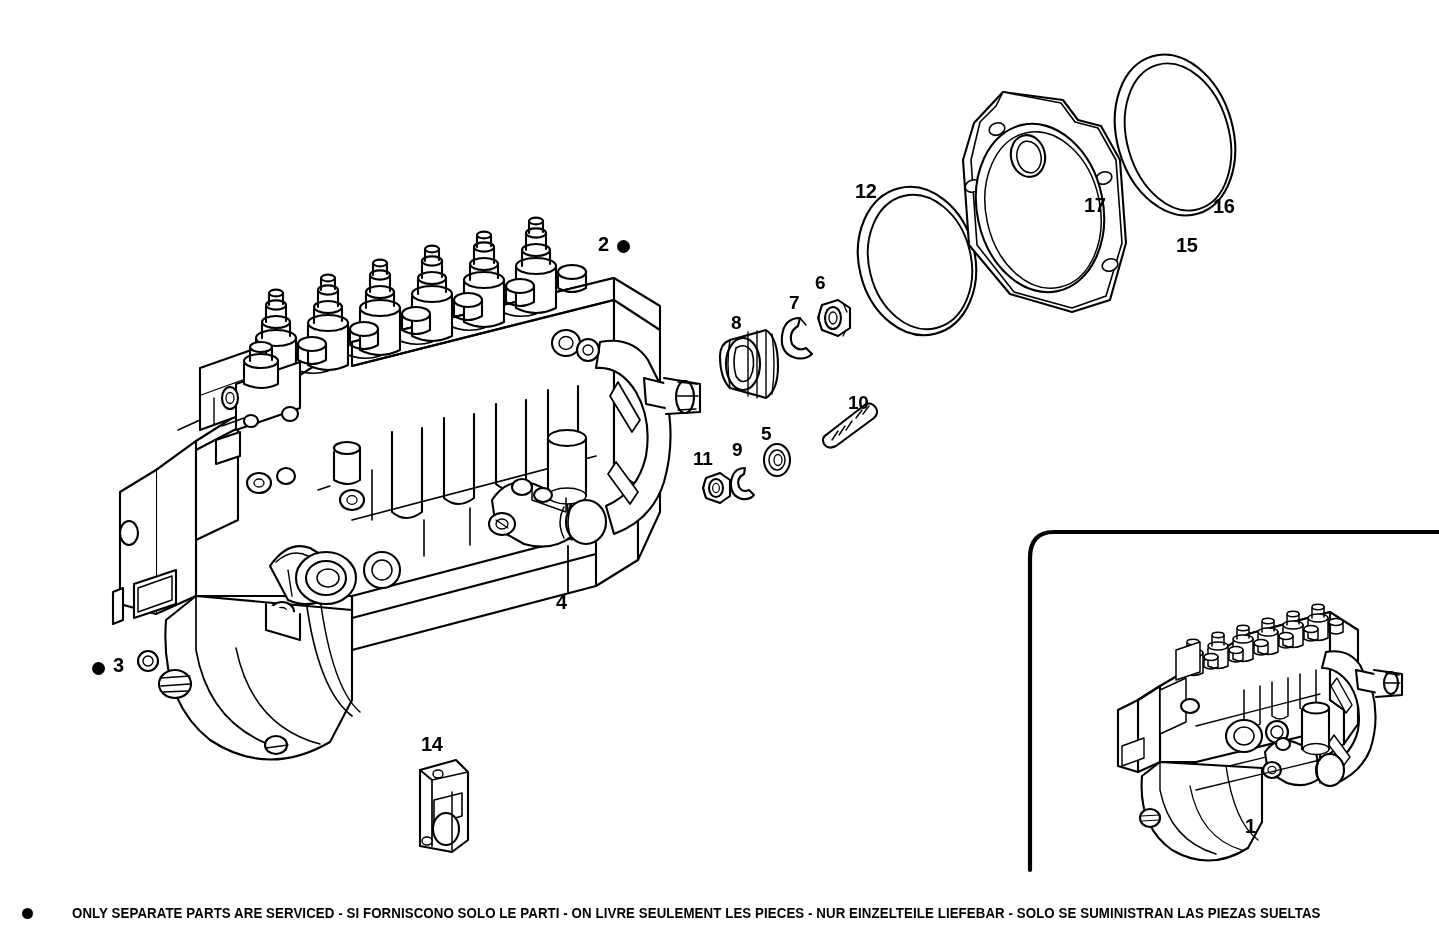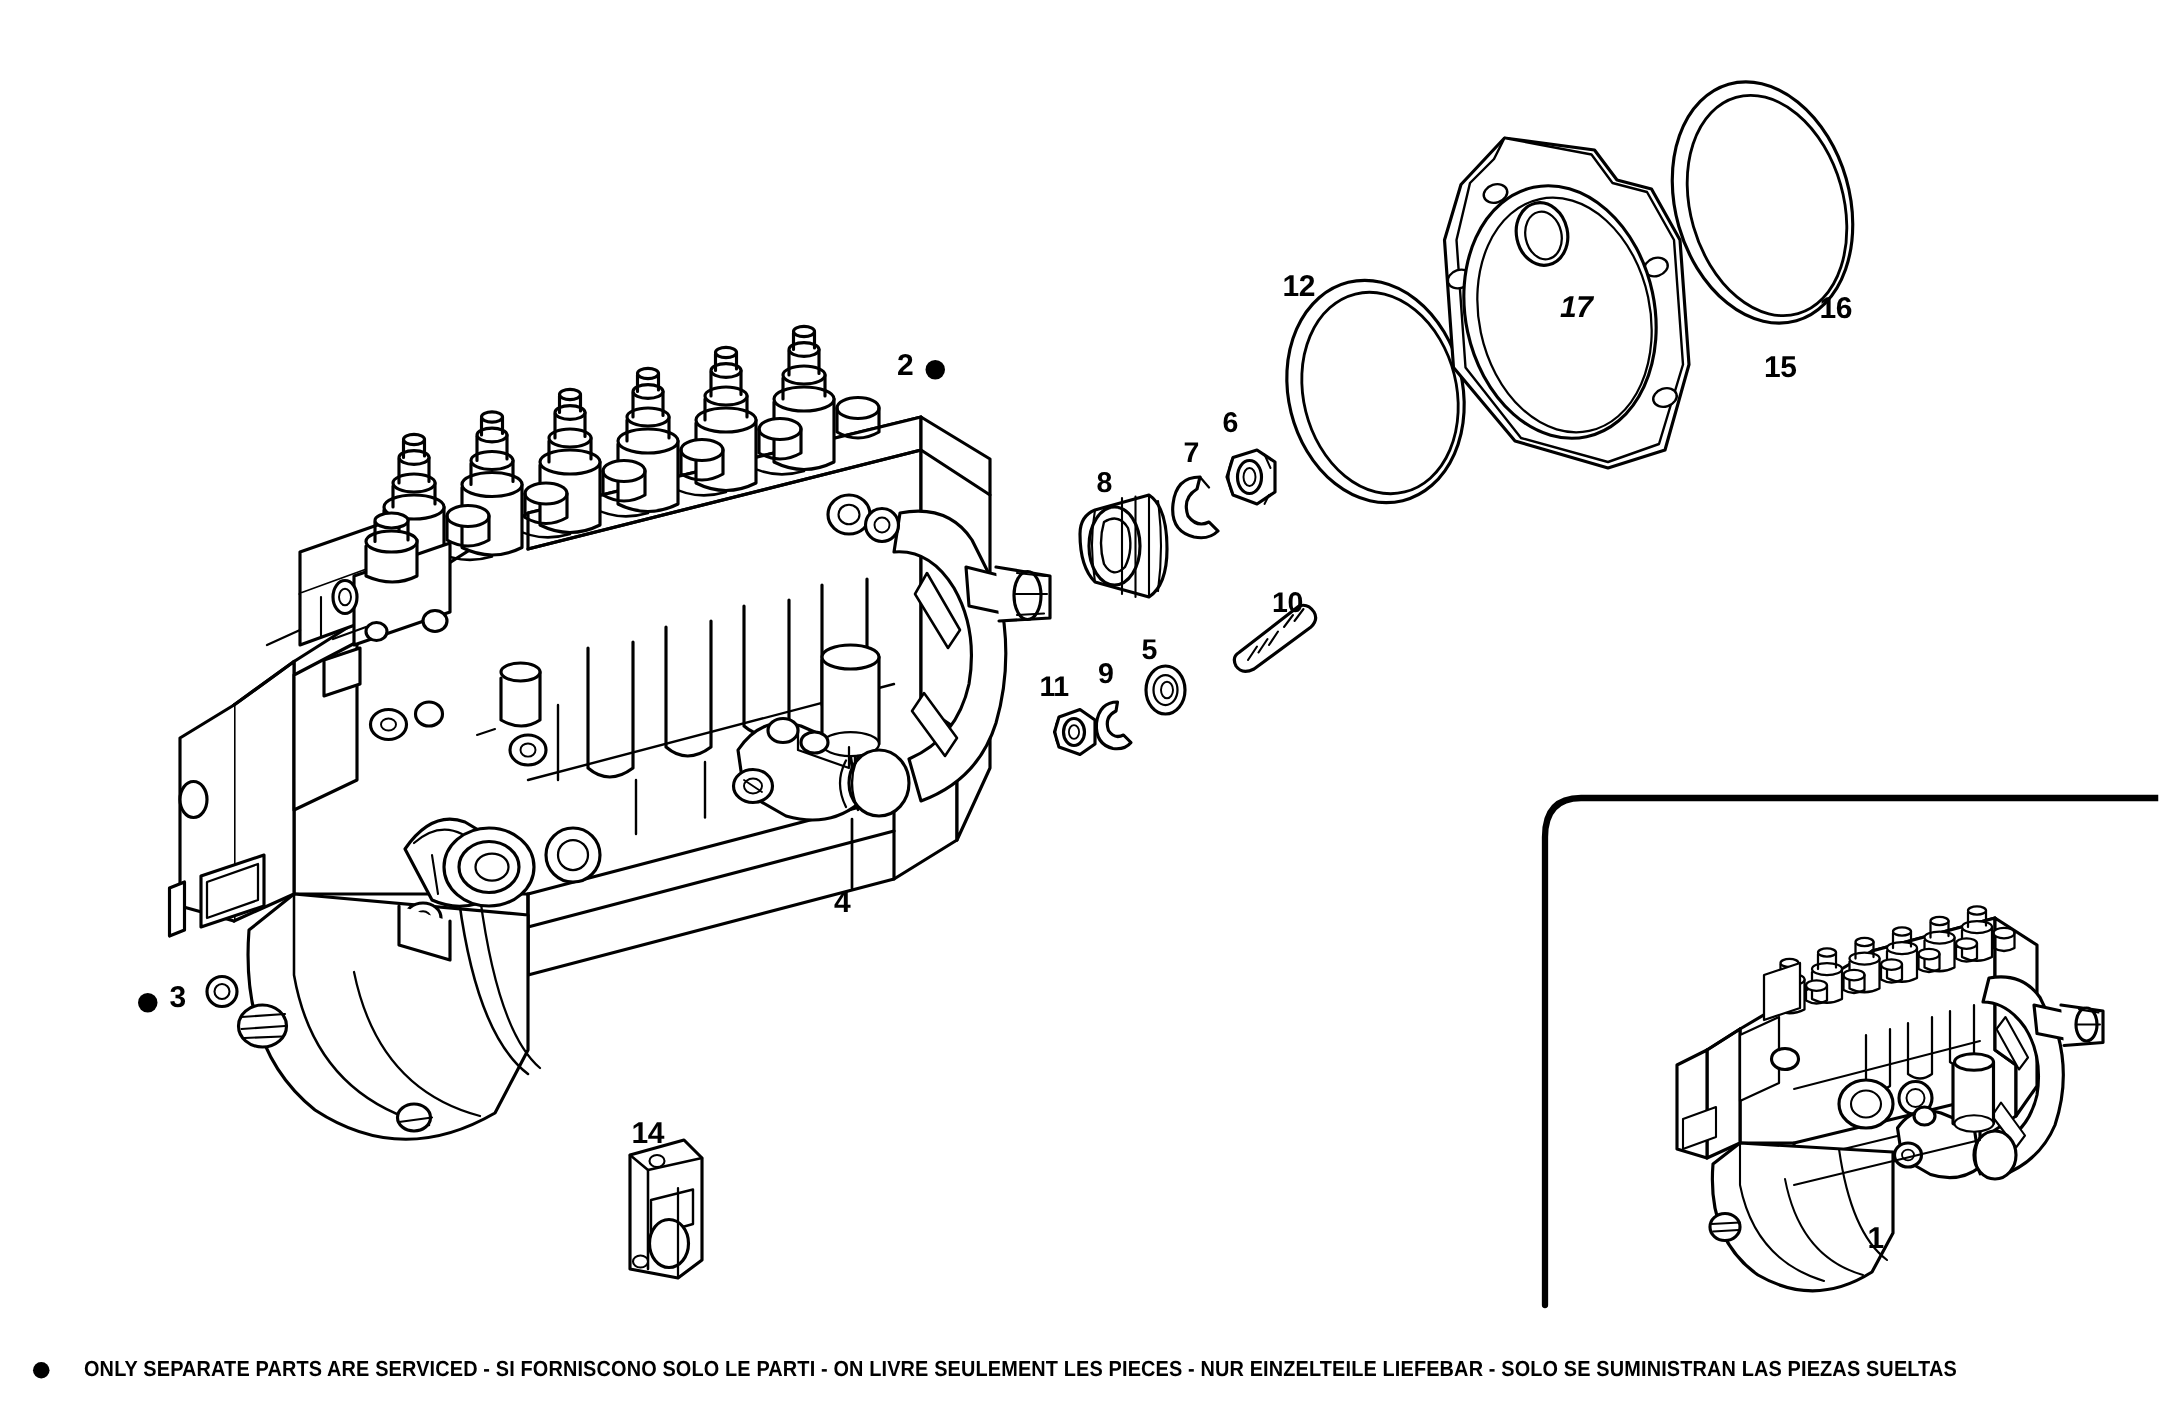--- a/index.html
+++ b/index.html
@@ -44,20 +44,21 @@
     background: #000000;
   }
   #footer-note {
     position: absolute;
     left: 0;
     top: 898px;
     width: 1439px;
     height: 30px;
     display: flex;
     align-items: center;
+    gap: 16px;
   }
   #footer-bullet {
     width: 11px;
     height: 11px;
     border-radius: 50%;
     background: #000000;
     margin-left: 22px;
     flex: 0 0 auto;
   }
   #footer-text {
@@ -490,21 +491,21 @@
   <div class="callout sm" style="left:761px; top:424px;">5</div>
   <div class="callout sm" style="left:815px; top:273px;">6</div>
   <div class="callout sm" style="left:789px; top:293px;">7</div>
   <div class="callout sm" style="left:731px; top:313px;">8</div>
   <div class="callout sm" style="left:732px; top:440px;">9</div>
   <div class="callout sm" style="left:848px; top:393px;">10</div>
   <div class="callout sm" style="left:693px; top:449px;">11</div>
   <div class="callout" style="left:843px; top:181px;margin-left:12px;">12</div>
   <div class="callout" style="left:1176px; top:235px;">15</div>
   <div class="callout" style="left:1213px; top:196px;text-align:center;">16</div>
-  <div class="callout" style="left:1040px; top:195px;font-style:italic;">17</div>
-  <div class="callout" style="left:421px; top:734px;margin-top:12px;">14</div>
+  <div class="callout" style="left:1084px; top:195px;">17</div>
+  <div class="callout" style="left:421px; top:734px;">14</div>
 
   <div id="footer-note">
     <div id="footer-bullet"></div>
     <div id="footer-text">ONLY SEPARATE PARTS ARE SERVICED - SI FORNISCONO SOLO LE PARTI - ON LIVRE SEULEMENT LES PIECES - NUR EINZELTEILE LIEFEBAR - SOLO SE SUMINISTRAN LAS PIEZAS SUELTAS</div>
   </div>
 
 </div>
 
 </body></html>

